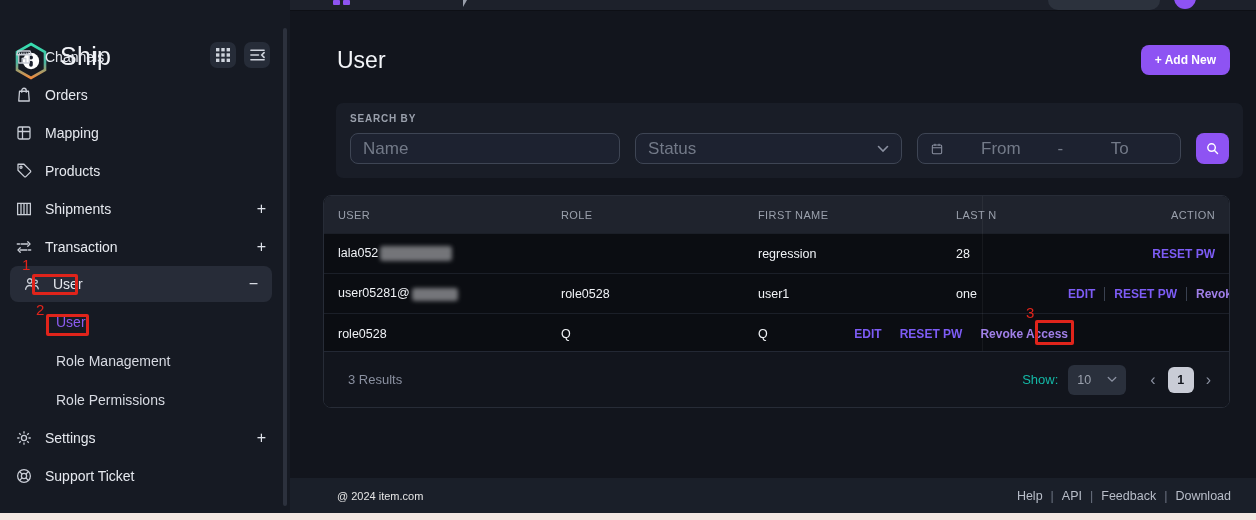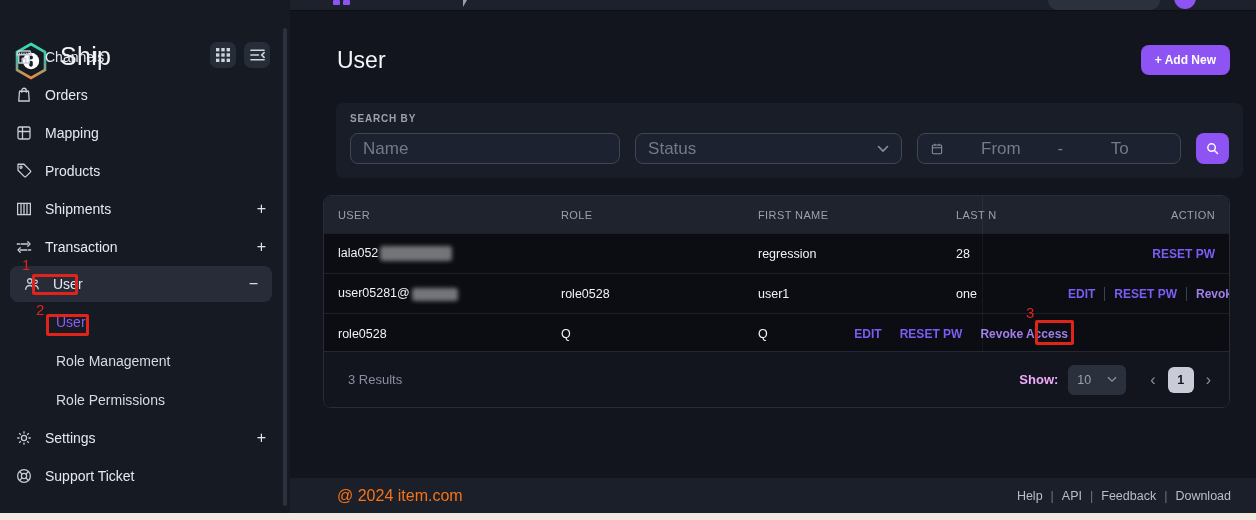--- a/index.html
+++ b/index.html
@@ -55,28 +55,28 @@
   .trow:first-of-type { border-top:none; }
   .cell-action { display:flex; align-items:center; justify-content:flex-end; gap:9px; }
   .alink { color:#7d5cf5; font-size:12px; font-weight:700; cursor:pointer; white-space:nowrap; }
   .alink.revoke { color:#a07fe8; }
   .asep { width:1px; height:14px; background:#3a4150; }
   .redact { display:inline-block; background:#8f9094; opacity:0.8; border-radius:3px; filter:blur(2px); vertical-align:middle; margin-left:2px; }
   .col-divider { position:absolute; left:658px; top:0; width:1px; height:157px; background:rgba(255,255,255,0.05); }
   .tfoot { position:absolute; left:0; right:0; bottom:0; height:56px; border-top:1px solid #232834; background:#12151d; display:flex; align-items:center; padding:0 14px 0 24px; }
   .results { color:#8a90a0; font-size:13px; }
   .tfoot-right { margin-left:auto; display:flex; align-items:center; gap:10px; }
-  .show-label { color:#f0abfc; font-size:13px; font-weight:700; }
+  .show-label { color:#14b8a6; font-size:13px; font-weight:400; }
   .size-select { width:58px; height:30px; background:#2a303c; border-radius:6px; display:flex; align-items:center; justify-content:space-between; padding:0 9px; color:#9aa0ac; font-size:12.5px; cursor:pointer; }
   .pager { display:flex; align-items:center; gap:8px; margin-left:10px; }
   .pg-arrow { color:#8a90a0; font-size:16px; cursor:pointer; padding:0 4px; }
   .pg-num { width:26px; height:26px; background:#c9ccd6; color:#12151d; border-radius:6px; font-size:12.5px; font-weight:700; display:flex; align-items:center; justify-content:center; cursor:pointer; }
 
   .footer { position:absolute; left:0; right:0; bottom:0; height:35px; background:#1a1f29; display:flex; align-items:center; padding:0 25px 0 47px; }
-  .copyright { color:#f97316; font-size:16px; }
+  .copyright { color:#e5e5e5; font-size:11px; }
   .flinks { margin-left:auto; display:flex; align-items:center; gap:8px; color:#b9bec9; font-size:12.5px; }
   .flink { cursor:pointer; }
   .fsep { color:#6b7280; }
 
   .bottom-strip { position:absolute; left:0; right:0; bottom:0; height:7px; background:#f3e7e2; z-index:5; }
 
   
   .ann-box { position:absolute; border:3px solid #e0241b; border-radius:2px; z-index:10; pointer-events:none; }
   .ann-num { position:absolute; color:#e0241b; font-size:15px; font-weight:500; z-index:10; pointer-events:none; }
   #ann-box-1 { left:32px; top:274px; width:46px; height:21px; }

